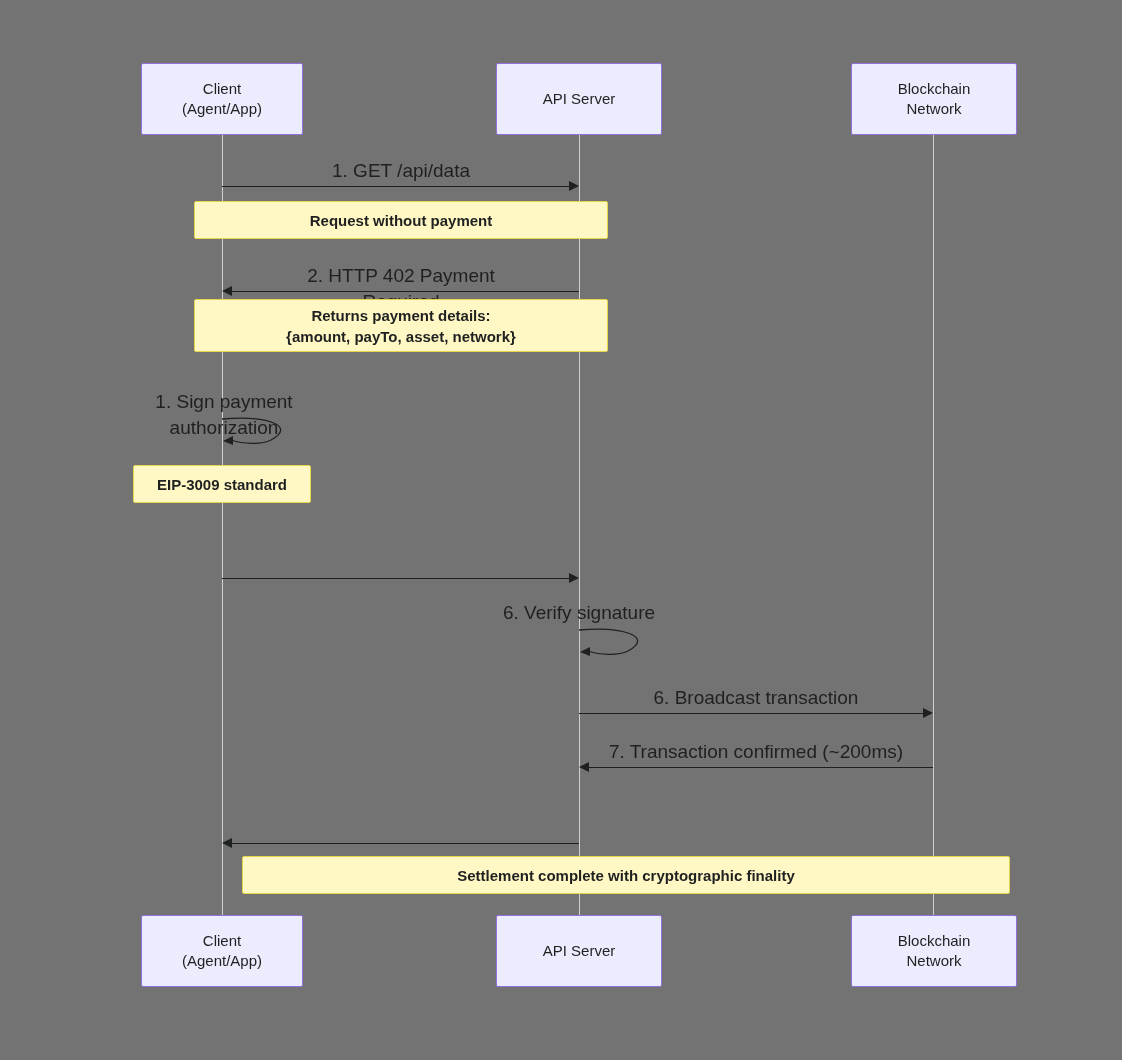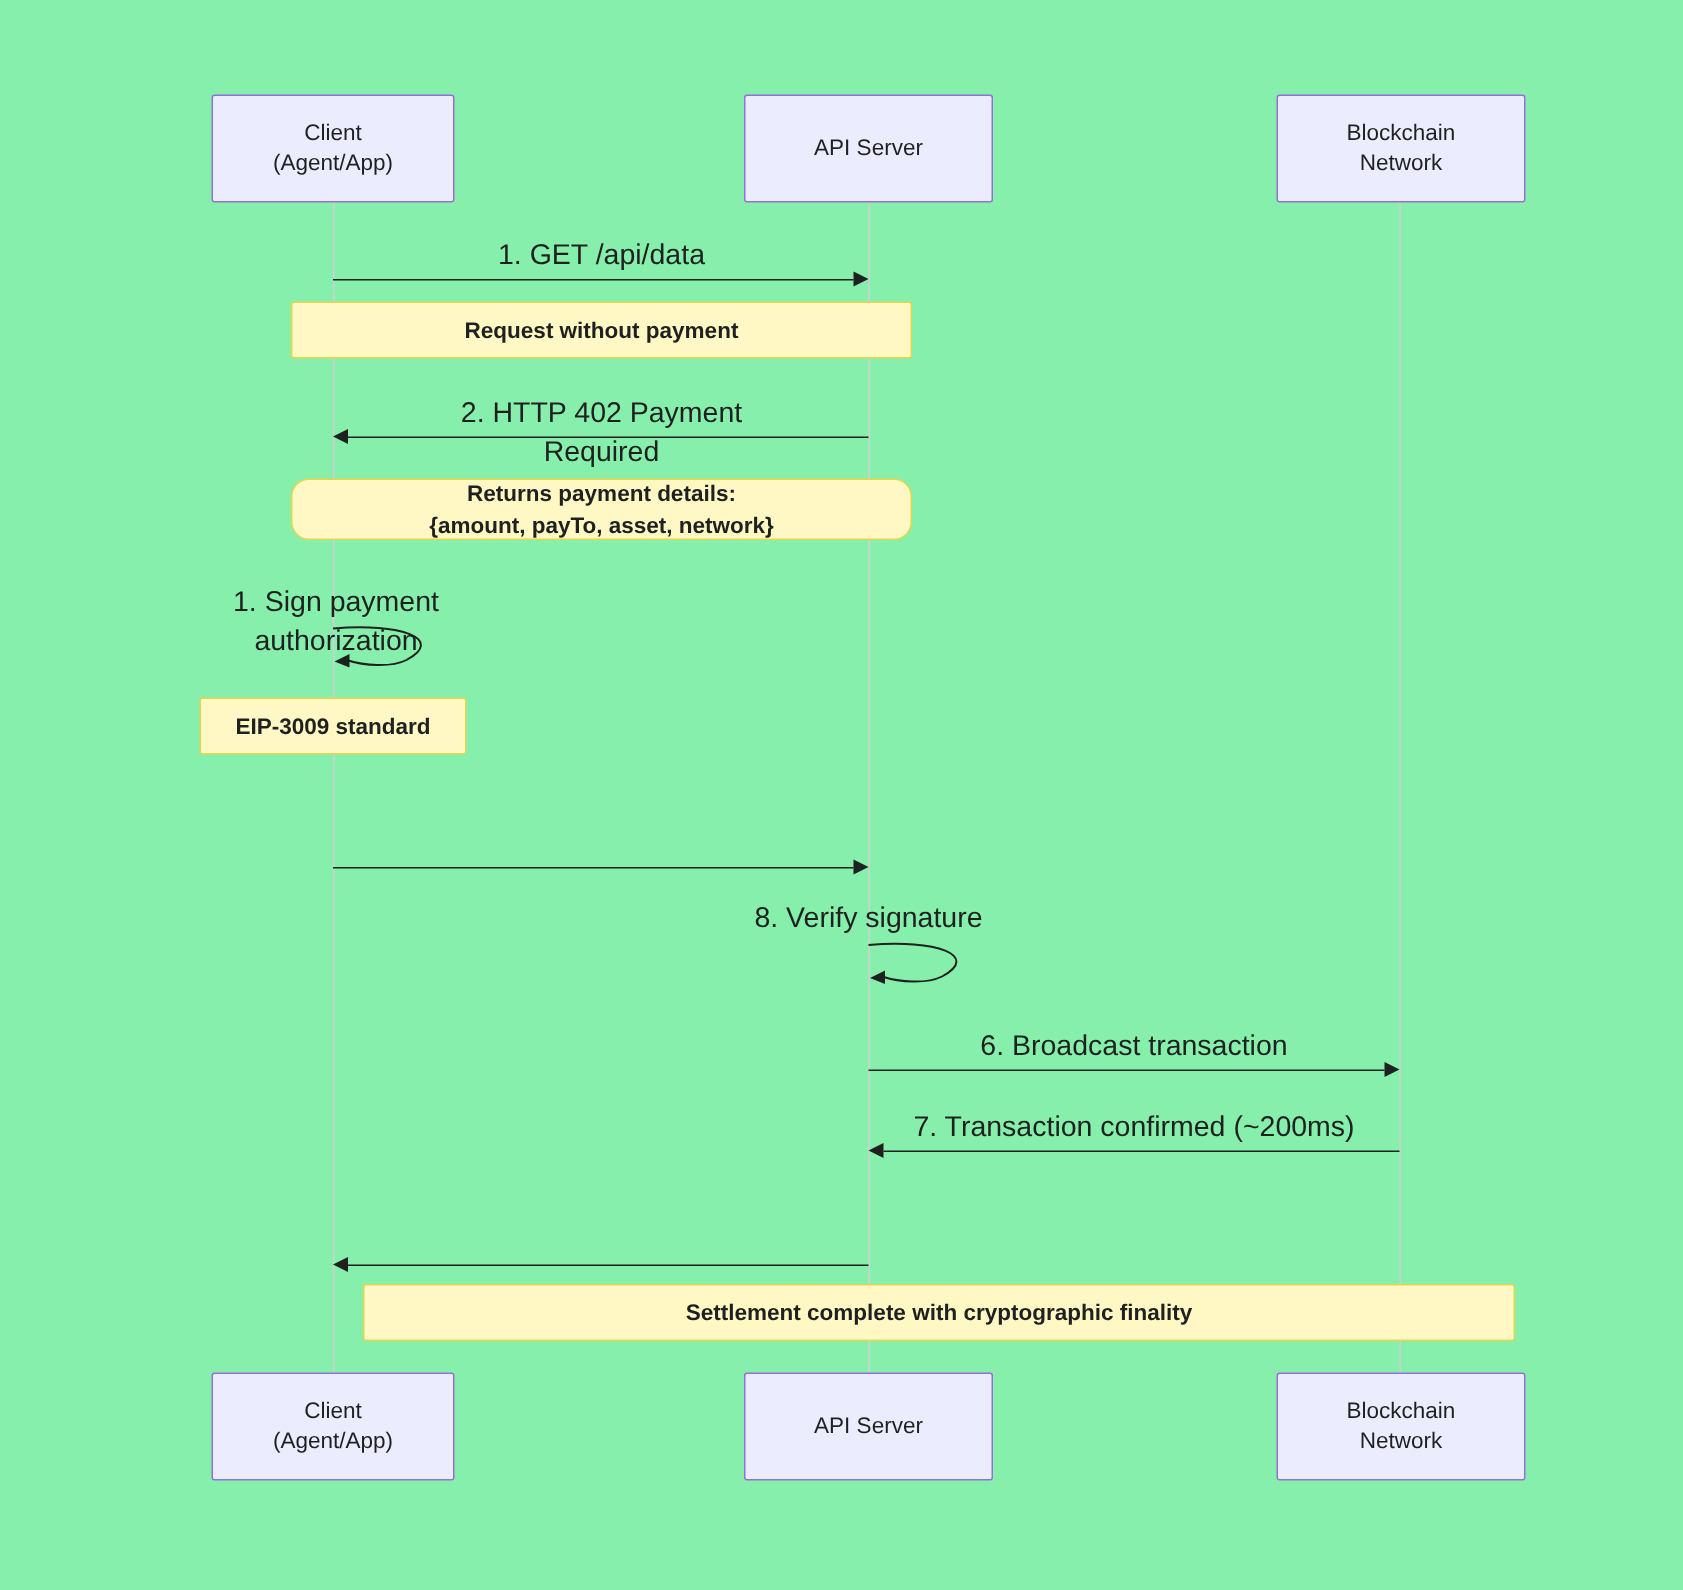--- a/index.html
+++ b/index.html
@@ -7,21 +7,21 @@
     padding: 0;
     background: #ffffff;
   }
   body {
     font-family: "Liberation Sans", sans-serif;
   }
   #canvas {
     position: relative;
     width: 1122px;
     height: 1060px;
-    background: #86efac;
+    background: #737373;
     overflow: hidden;
   }
   .actor-box {
     position: absolute;
     box-sizing: border-box;
     background: #ECECFF;
     border: 1px solid #9370DB;
     border-radius: 2px;
     display: flex;
     align-items: center;
@@ -103,35 +103,35 @@
   <div class="msg-label" style="left:281px; top:158px; width:240px;">1. GET /api/data</div>
   <div class="arrow-line" style="left:222px; top:186px; width:347px;"></div>
   <div class="arrow-head right" style="left:569px; top:181px;"></div>
 
   <div class="note-box" style="left:194px; top:201px; width:414px; height:38px;">Request without payment</div>
 
   <div class="msg-label" style="left:281px; top:263px; width:240px;">2. HTTP 402 Payment Required</div>
   <div class="arrow-line" style="left:232px; top:291px; width:347px;"></div>
   <div class="arrow-head left" style="left:222px; top:286px;"></div>
 
-  <div class="note-box" style="left:194px; top:319px; width:414px; height:41px;border-radius:12px;">Returns payment details:
+  <div class="note-box" style="left:194px; top:299px; width:414px; height:53px;">Returns payment details:
 {amount, payTo, asset, network}</div>
 
   <div class="msg-label" style="left:100px; top:389px; width:248px; text-align:center;">1. Sign payment authorization</div>
   <svg class="self-loop" style="left:215px; top:412px;" width="80" height="40" viewBox="0 0 80 40">
     <path d="M7,7 C52,3 82,14 56,28 C46,33 28,32 16,28" fill="none" stroke="#1F2020" stroke-width="1.3"></path>
     <polygon points="18,24 8,29 18,33" fill="#1F2020"></polygon>
   </svg>
 
   <div class="note-box" style="left:133px; top:465px; width:178px; height:38px;">EIP-3009 standard</div>
 
   <div class="arrow-line" style="left:222px; top:578px; width:347px;"></div>
   <div class="arrow-head right" style="left:569px; top:573px;"></div>
 
-  <div class="msg-label" style="left:455px; top:600px; width:248px; text-align:center;">8. Verify signature</div>
+  <div class="msg-label" style="left:455px; top:600px; width:248px; text-align:center;">6. Verify signature</div>
   <svg class="self-loop" style="left:572px; top:623px;" width="80" height="40" viewBox="0 0 80 40">
     <path d="M7,7 C52,3 82,14 56,28 C46,33 28,32 16,28" fill="none" stroke="#1F2020" stroke-width="1.3"></path>
     <polygon points="18,24 8,29 18,33" fill="#1F2020"></polygon>
   </svg>
 
   <div class="msg-label" style="left:636px; top:685px; width:240px;">6. Broadcast transaction</div>
   <div class="arrow-line" style="left:579px; top:713px; width:344px;"></div>
   <div class="arrow-head right" style="left:923px; top:708px;"></div>
 
   <div class="msg-label" style="left:606px; top:739px; width:300px;">7. Transaction confirmed (~200ms)</div>

